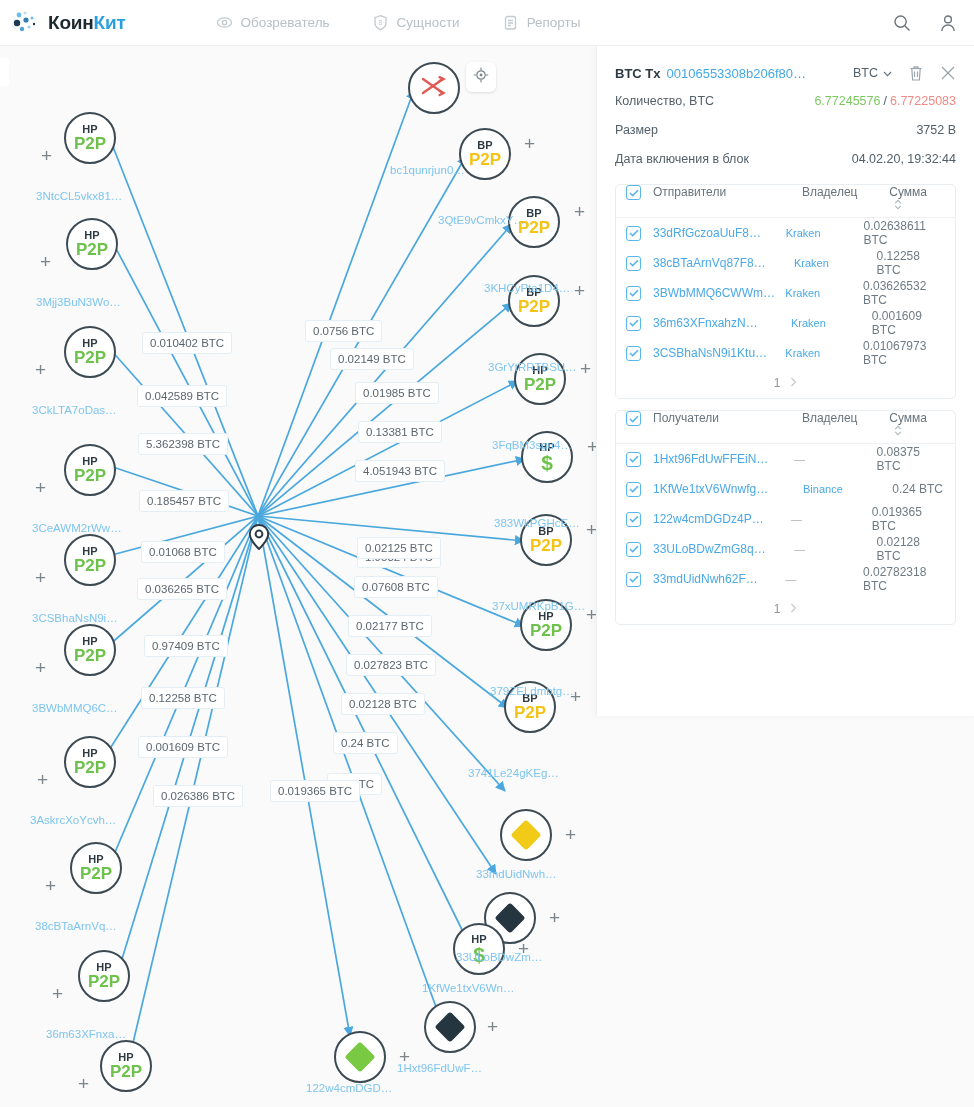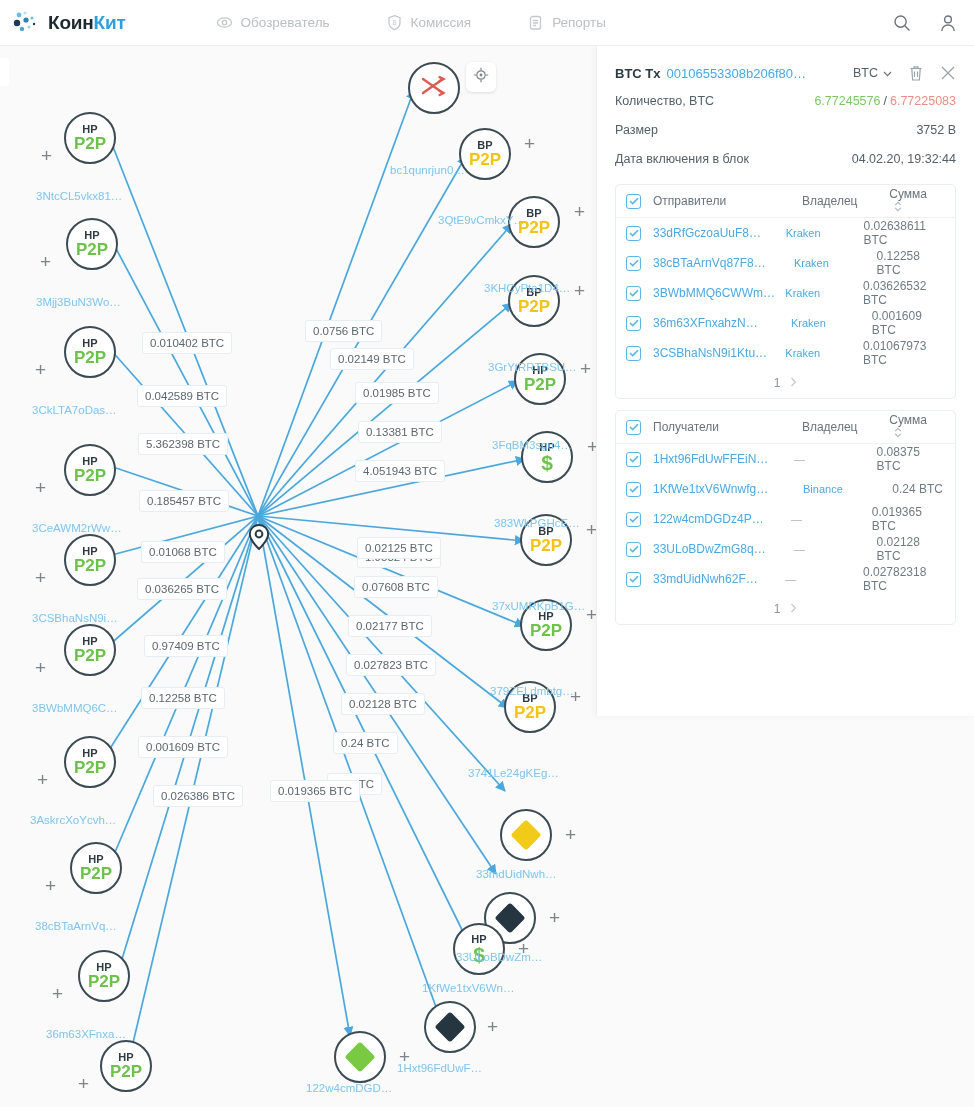--- a/index.html
+++ b/index.html
@@ -16,21 +16,21 @@
   .topbar {
     position: absolute; left: 0; top: 0; width: 974px; height: 46px;
     background: #ffffff; border-bottom: 1px solid #eceff1;
     display: flex; align-items: center; z-index: 40;
   }
   .brand { display: flex; align-items: center; margin-left: 12px; }
   .brand-logo { width: 32px; height: 26px; position: relative; margin-right: 4px; }
   .brand-text { font-size: 19px; font-weight: bold; color: #1e2a32; letter-spacing: -0.2px; }
   .brand-text .blue { color: #2b9fe0; }
 
-  .nav { display: flex; align-items: center; margin-left: 90px; gap: 56px; }
+  .nav { display: flex; align-items: center; margin-left: 90px; gap: 42px; }
   .nav-item { display: flex; align-items: center; gap: 8px; cursor: pointer; }
   .nav-label { font-size: 13.5px; color: #b9c0c6; }
   .nav-ico { width: 17px; height: 17px; color: #c3c9ce; display: flex; align-items: center; justify-content: center; }
   .nav-ico svg { display: block; }
 
   .topright { position: absolute; right: 16px; top: 0; height: 46px; display: flex; align-items: center; gap: 26px; }
   .top-ico { width: 20px; height: 20px; color: #6b747c; cursor: pointer; }
 
   
   .canvas {
@@ -103,21 +103,21 @@
   .ico-btn { color: #9aa4ac; cursor: pointer; display: flex; }
 
   .kv { display: flex; align-items: center; height: 29px; font-size: 12.5px; }
   .kv .k { color: #53606a; }
   .kv .v { margin-left: auto; color: #53606a; }
   .k-green { color: #7bc860; }
   .k-red { color: #f08a84; }
   .k-sep { color: #53606a; margin: 0 3px; }
 
   .table { border: 1px solid #e9eef2; border-radius: 5px; margin-top: 11px; }
-  .thead { display: flex; align-items: center; height: 33px; padding: 0 12px 0 10px; border-bottom: 1px solid #eef2f5; }
+  .thead { display: flex; align-items: flex-start; height: 33px; padding: 0 12px 0 10px; border-bottom: 1px solid #eef2f5; }
   .trow { display: flex; align-items: center; height: 30px; padding: 0 12px 0 10px; }
   .cb {
     width: 15px; height: 15px; border: 1.4px solid #58b7ec; border-radius: 3px;
     display: flex; align-items: center; justify-content: center; cursor: pointer; flex: none;
   }
   .cb svg { display:block; }
   .c-addr { width: 150px; margin-left: 12px; font-size: 12px; color: #4aa9e6; cursor: pointer; overflow: hidden; }
   .c-own  { width: 88px; font-size: 11px; color: #4aa9e6; }
   .c-own.dash { color: #aab3ba; }
   .c-amt  { margin-left: auto; font-size: 12px; color: #6f7b84; }
@@ -159,21 +159,21 @@
         </span>
         <span class="nav-label">Обозреватель</span>
       </div>
       <div class="nav-item">
         <span class="nav-ico">
           <svg width="17" height="17" viewBox="0 0 17 17" fill="none" stroke="currentColor" stroke-width="1.3">
             <path d="M8.5 1.6 L14 3.6 V9 c0 3.6-3 5.6-5.5 6.6C6 14.6 3 12.6 3 9 V3.6 Z"></path>
             <text x="8.5" y="11" font-size="7" fill="currentColor" stroke="none" text-anchor="middle">8</text>
           </svg>
         </span>
-        <span class="nav-label">Комиссия</span>
+        <span class="nav-label">Сущности</span>
       </div>
       <div class="nav-item">
         <span class="nav-ico">
           <svg width="17" height="17" viewBox="0 0 17 17" fill="none" stroke="currentColor" stroke-width="1.3">
             <rect x="3.5" y="2.5" width="10" height="12.5" rx="2"></rect>
             <path d="M6 6.5h5M6 9h5M6 11.5h3"></path>
           </svg>
         </span>
         <span class="nav-label">Репорты</span>
       </div>

